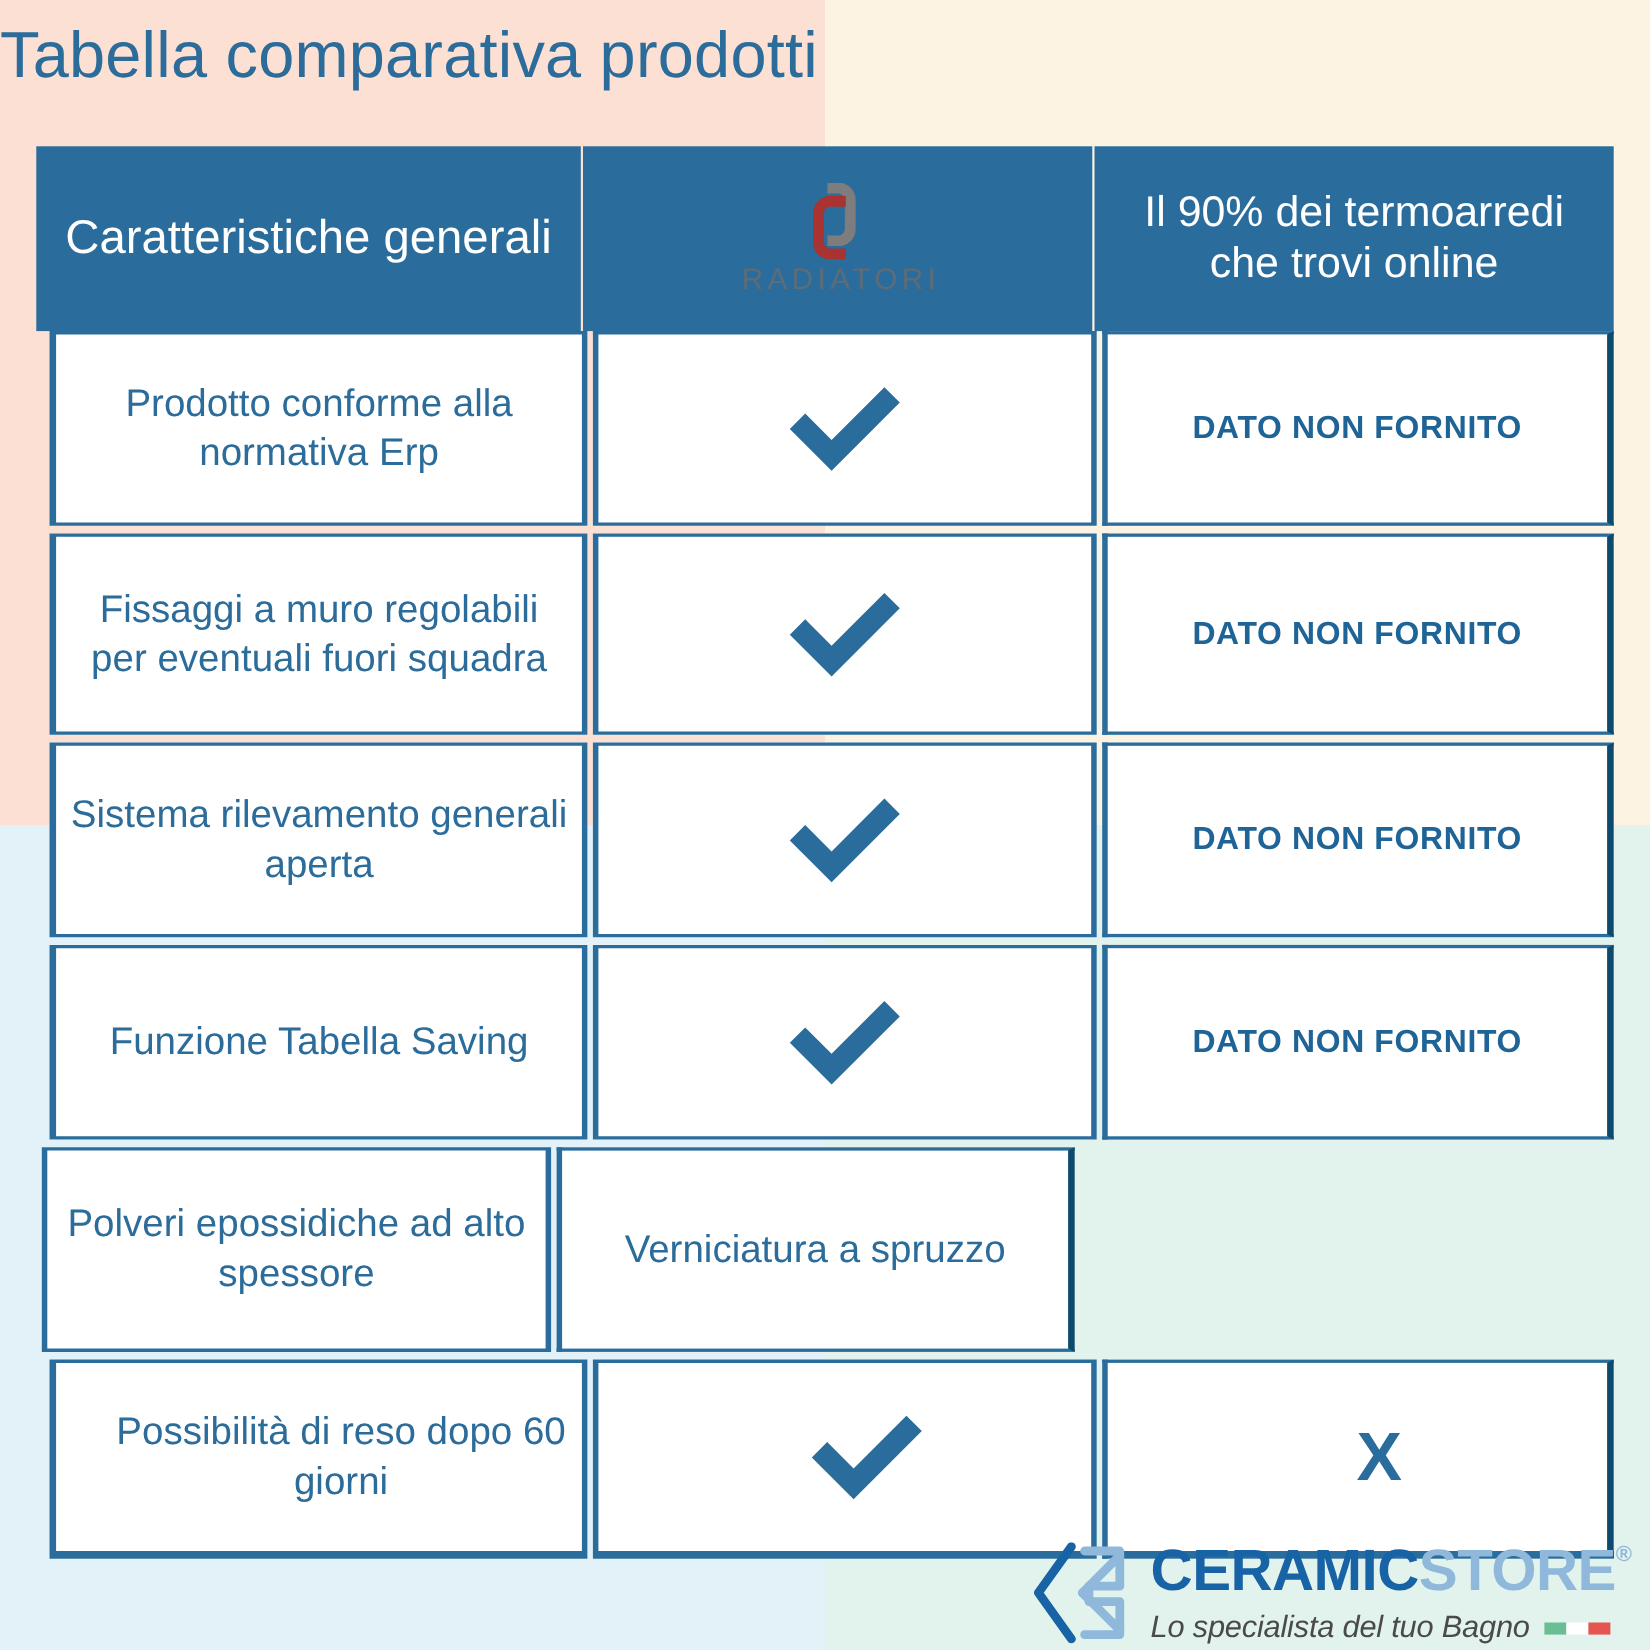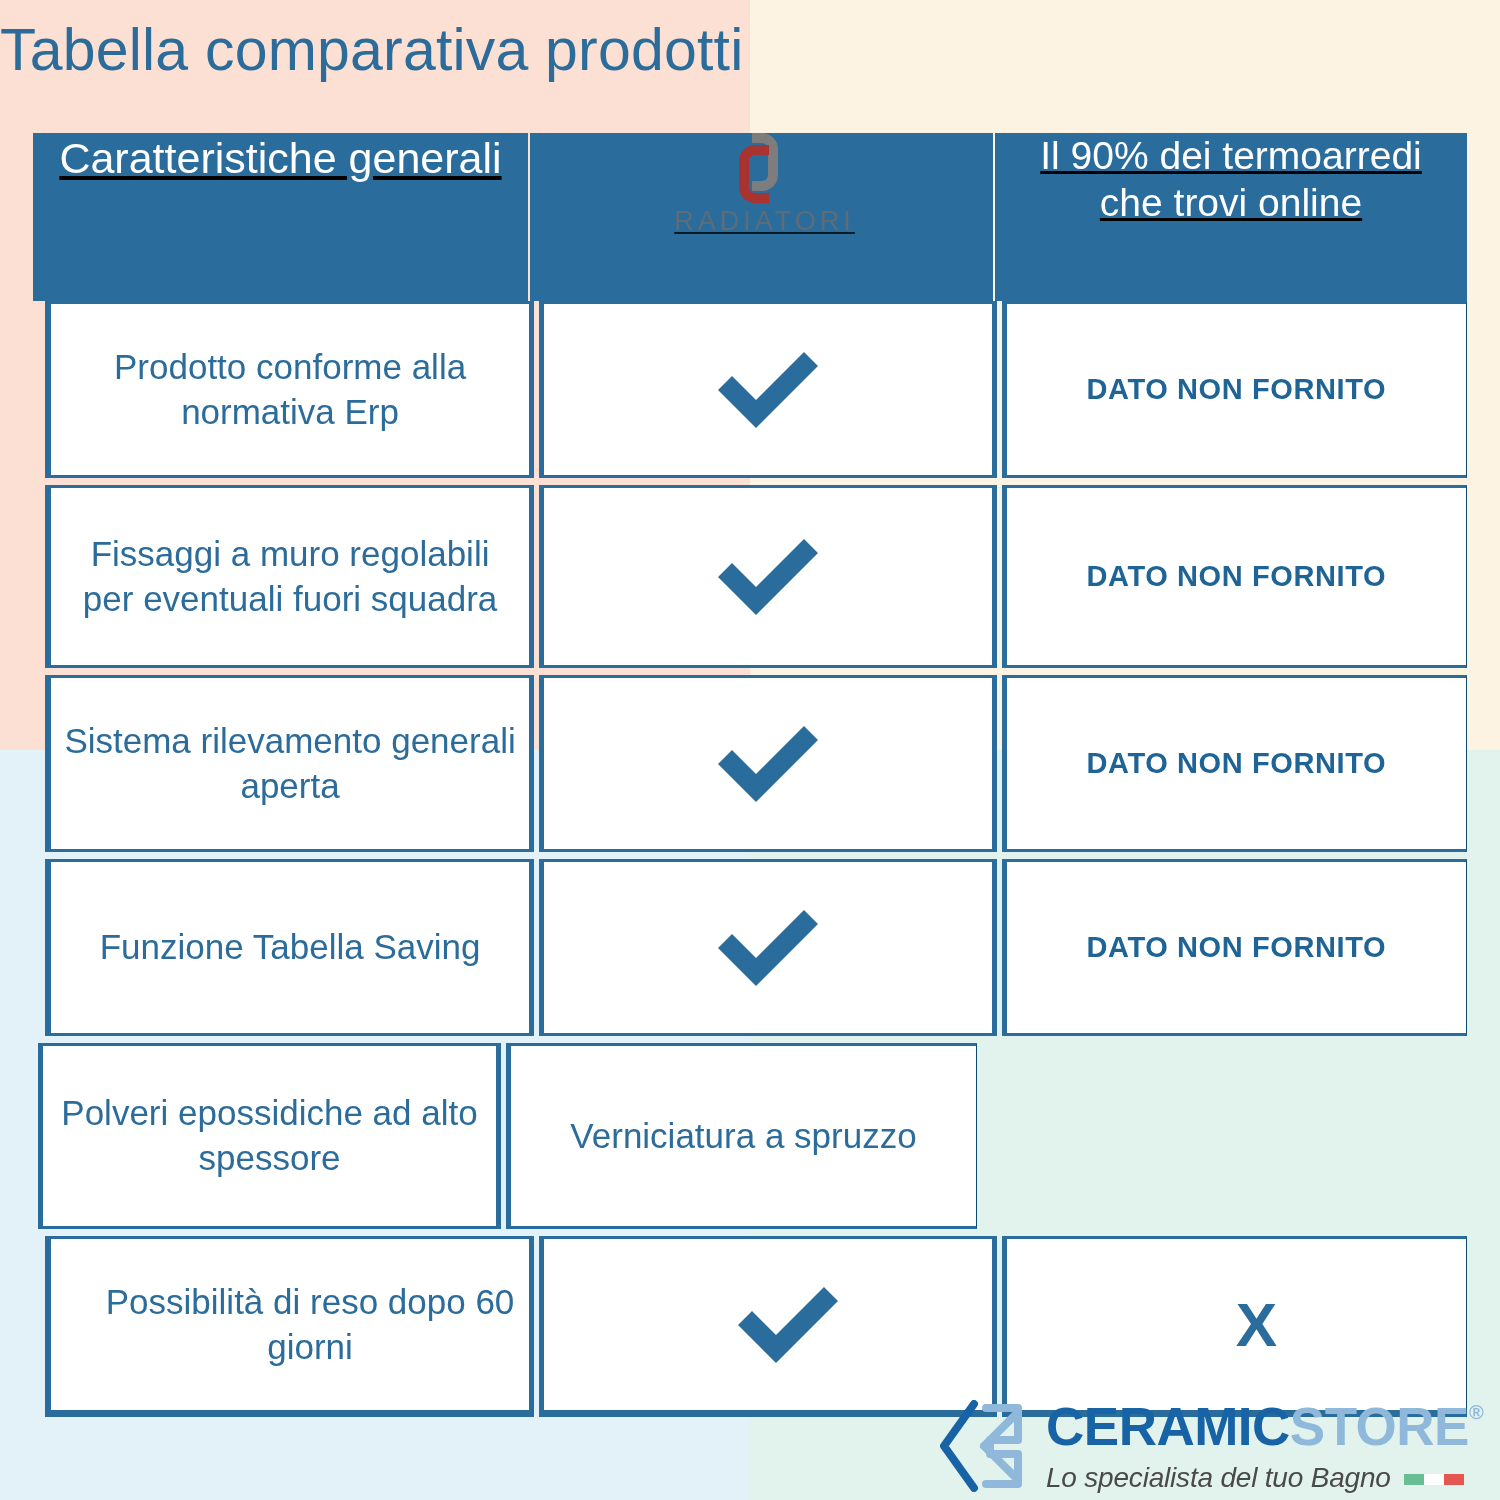--- a/index.html
+++ b/index.html
@@ -38,25 +38,24 @@
     width:1434px; height:1245px;
   }
 
   
   #thead {
     position:absolute; left:0; top:0;
     width:1434px; height:168px;
     display:flex;
   }
   #thead .hcell {
-    display:flex; align-items:flex-start; justify-content:center;
+    display:flex; align-items:center; justify-content:center;
     background:#2A6C9B;
     height:168px;
     text-align:center;
-    text-decoration:underline;
   }
   #thead .hcell.sep { margin-left:2px; }
   #h-feature  { width:495px; }
   #h-brand    { width:463px; }
   #h-compet   { width:472px; }
 
   .htext {
     color:#ffffff;
     font-size:41px;
     font-weight:300;
@@ -130,21 +129,21 @@
   .c-brand {
     width:463px;
     margin-left:5px;
     border-left:5px solid #2A6C9B;
     border-right:5px solid #2A6C9B;
   }
   .c-compet {
     width:471px;
     margin-left:5px;
     border-left:5px solid #2A6C9B;
-    border-right:1px solid #0c4a6e;
+    border-right:6px solid #0c4a6e;
   }
   
   .row:first-child .cell { border-top:3px solid #2A6C9B; }
   .row:last-child  .cell { border-bottom:7px solid #2A6C9B;padding-left:40px; }
 
   .feat-text {
     color:#2C6C9B;
     font-size:35px;
     font-weight:300;
     line-height:1.28;
@@ -177,21 +176,21 @@
   #r2 .cell { height:177px; }
   #r3 .cell { height:177px; }
   #r4 .cell { height:186px; }
   #r5 .cell { height:181px; }
 
   
   #footer {
     position:absolute; z-index:3;
     left:940px; top:1400px;
     width:530px; height:95px;
-    display:flex; 
+    display:flex; align-items:center;
   }
   #cs-mark {
     position:relative;
     width:92px; height:92px;
     flex:0 0 92px;
     margin-right:14px;
   }
   #cs-wordwrap { display:flex; flex-direction:column; }
   #cs-word {
     display:flex; align-items:flex-start;

